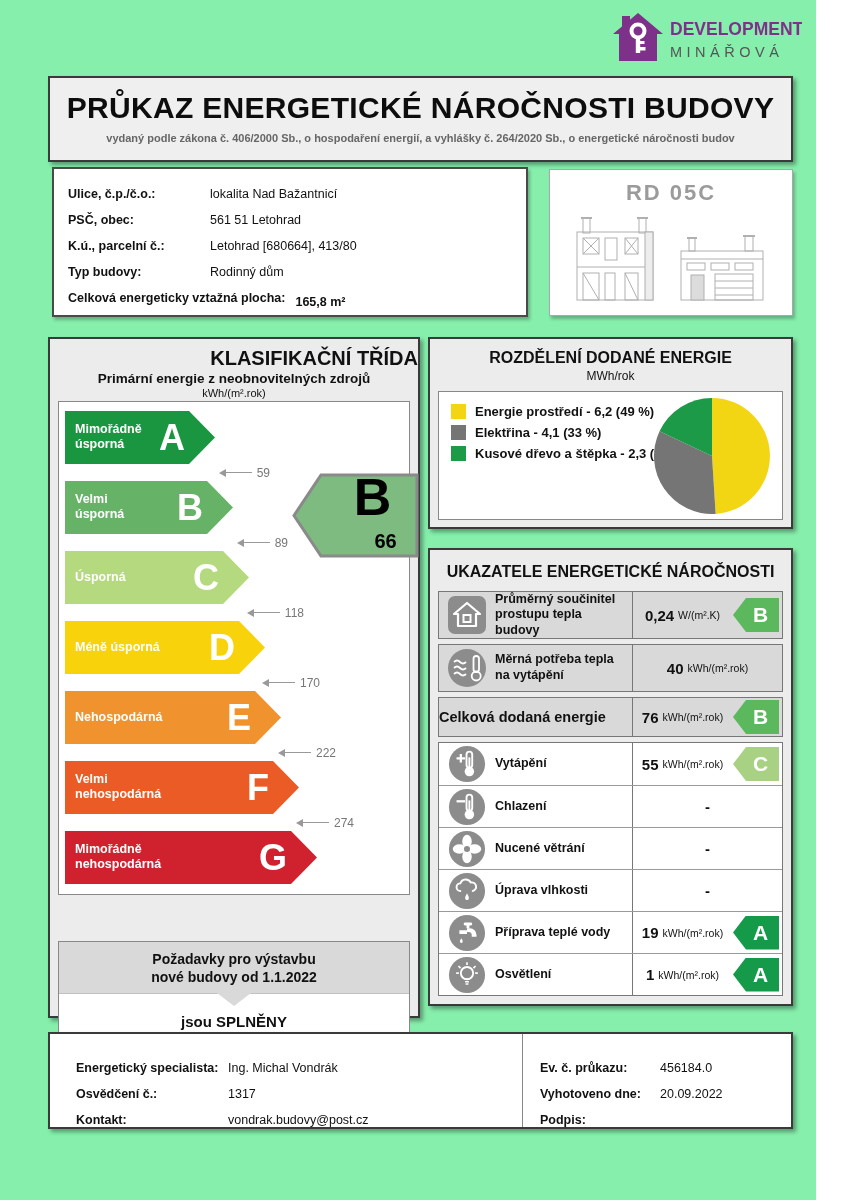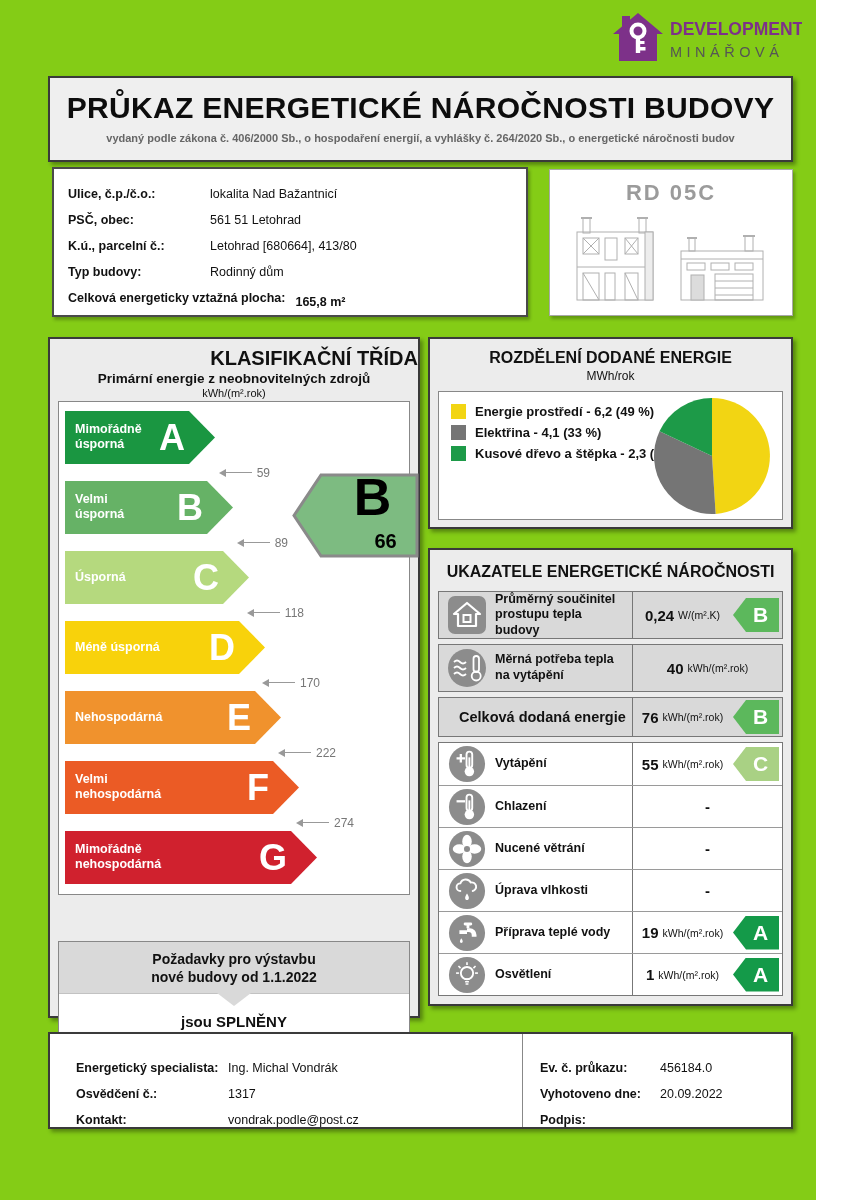--- a/index.html
+++ b/index.html
@@ -1,17 +1,17 @@
 <!DOCTYPE html>
 <html><head>
 <meta charset="utf-8">
 <style>
   * { margin:0; padding:0; box-sizing:border-box; }
   body { background:#fff; font-family:"Liberation Sans", sans-serif; color:#111; }
-  #page { position:relative; width:816px; height:1200px; background:#84cc16; overflow:hidden; }
+  #page { position:relative; width:816px; height:1200px; background:#86efac; overflow:hidden; }
 
   
   .logo { position:absolute; top:10px; right:14px; width:192px; height:56px; }
 
   
   .title-box { position:absolute; left:48px; top:76px; width:745px; height:86px;
     background:#efefef; border:2px solid #3a3a3a; box-shadow:3px 3px 4px rgba(0,0,0,.35);
     text-align:center; }
   .title-box h1 { margin-top:13px; font-size:30px; font-weight:bold; letter-spacing:.3px; color:#0d0d0d; }
   .title-box .subtitle { margin-top:7px; font-size:11px; font-weight:bold; color:#666; }
@@ -92,21 +92,21 @@
     padding:8px; }
   .ind-title { text-align:center; font-size:16px; font-weight:bold; margin:5px 0 10px; }
   .ind-row { display:flex; align-items:center; position:relative; }
   .ind-row.gray { background:#d9d9d9; border:1px solid #777; margin-bottom:5px; height:48px; }
   .ind-row.gray.short { height:40px; }
   .white-block { border:1px solid #777; background:#fff; }
   .white-block .ind-row { height:42px; border-top:1px solid #9a9a9a; }
   .white-block .ind-row:first-child { border-top:none; }
   .ind-icon { width:56px; display:flex; justify-content:center; flex:none; }
   .ind-label { flex:1; font-weight:bold; font-size:12.5px; line-height:1.25; padding-right:4px; }
-  .ind-label.big { font-size:14.5px; padding-left:20px; }
+  .ind-label.big { font-size:14.5px; padding-left:0; }
   .ind-value-cell { width:150px; flex:none; align-self:stretch; border-left:1px solid #777;
     display:flex; align-items:center; justify-content:center; gap:4px; position:relative; }
   .ind-value-cell.has-badge { padding-right:50px; }
   .ind-value { font-weight:bold; font-size:15px; }
   .ind-unit { font-size:10.5px; }
   .badge { position:absolute; right:3px; top:50%; transform:translateY(-50%);
     width:46px; height:34px; clip-path:polygon(0 50%, 13px 0, 100% 0, 100% 100%, 13px 100%);
     display:flex; align-items:center; justify-content:center; padding-left:9px;
     color:#fff; font-size:21px; font-weight:bold; }
 
@@ -476,21 +476,21 @@
       <div class="f-row">
         <span class="f-lbl">Energetický specialista:</span>
         <span class="f-val">Ing. Michal Vondrák</span>
       </div>
       <div class="f-row">
         <span class="f-lbl">Osvědčení č.:</span>
         <span class="f-val">1317</span>
       </div>
       <div class="f-row">
         <span class="f-lbl">Kontakt:</span>
-        <span class="f-val">vondrak.podle@post.cz</span>
+        <span class="f-val">vondrak.budovy@post.cz</span>
       </div>
     </div>
     <div class="f-col right">
       <div class="f-row">
         <span class="f-lbl">Ev. č. průkazu:</span>
         <span class="f-val">456184.0</span>
       </div>
       <div class="f-row">
         <span class="f-lbl">Vyhotoveno dne:</span>
         <span class="f-val">20.09.2022</span>

